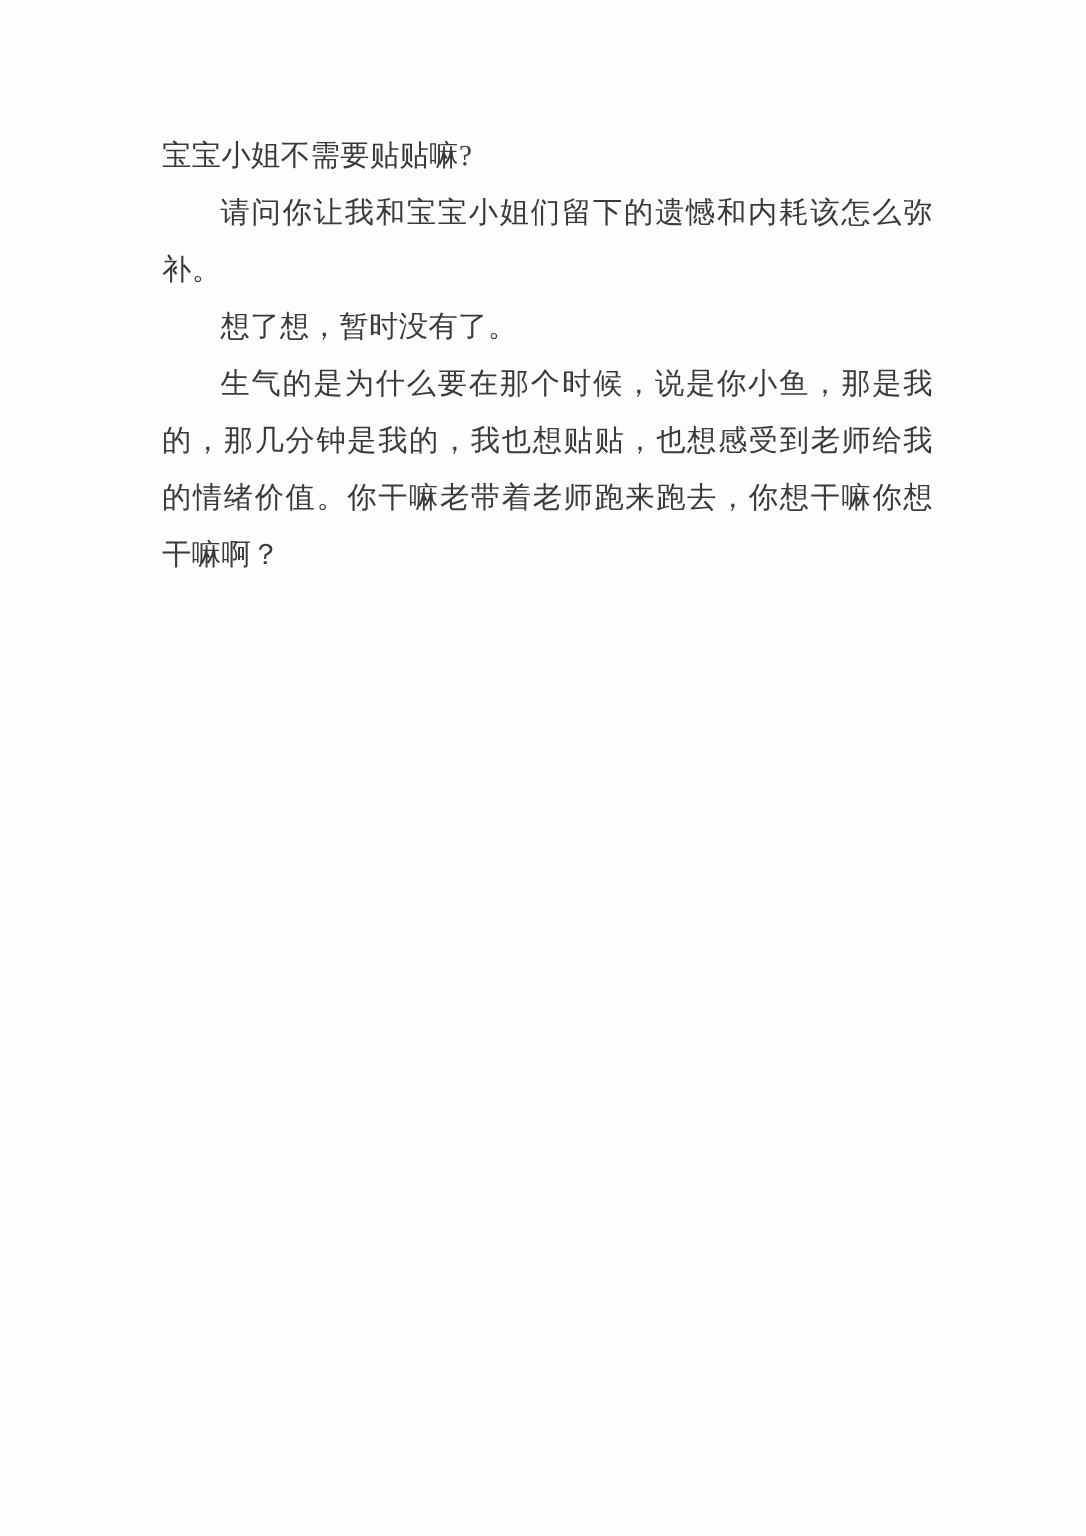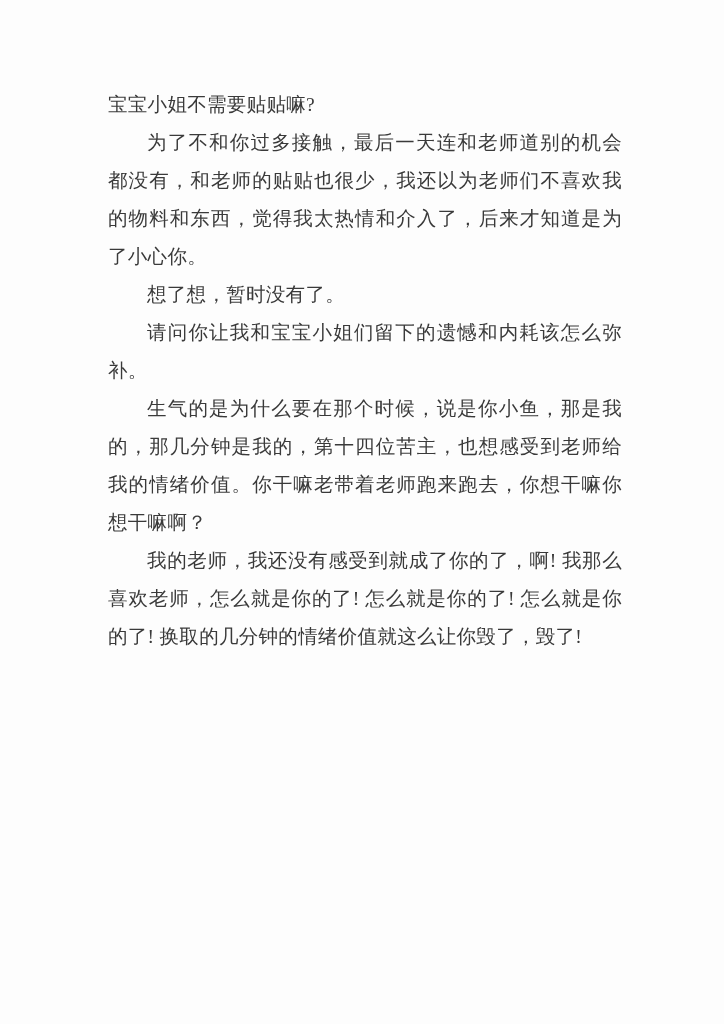--- a/index.html
+++ b/index.html
@@ -46,36 +46,30 @@
 <body>
 
 <div class="page">
   <div class="content">
 
     <p class="para">
       <span>宝宝小姐不需要贴贴嘛?</span>
     </p>
 
 
+
+
     <p class="para indent">
-      <span>为了不和你过多接触，最后一天连和老师道别的机会都没有，和老师的贴贴也很少，我还以为老师们不喜欢我的物料和东西，觉得我太热情和介入了，后来才知道是为了小心你。</span>
+      <span>请问你让我和宝宝小姐们留下的遗憾和内耗该怎么弥补。</span>
     </p>
-
 
     <p class="para indent">
       <span>想了想，暂时没有了。</span>
     </p>
 
     <p class="para indent">
-      <span>请问你让我和宝宝小姐们留下的遗憾和内耗该怎么弥补。</span>
+      <span>生气的是为什么要在那个时候，说是你小鱼，那是我的，那几分钟是我的，我也想贴贴，也想感受到老师给我的情绪价值。你干嘛老带着老师跑来跑去，你想干嘛你想干嘛啊？</span>
     </p>
 
-    <p class="para indent">
-      <span>生气的是为什么要在那个时候，说是你小鱼，那是我的，那几分钟是我的，第十四位苦主，也想感受到老师给我的情绪价值。你干嘛老带着老师跑来跑去，你想干嘛你想干嘛啊？</span>
-    </p>
-
-    <p class="para indent">
-      <span>我的老师，我还没有感受到就成了你的了，啊! 我那么喜欢老师，怎么就是你的了! 怎么就是你的了! 怎么就是你的了! 换取的几分钟的情绪价值就这么让你毁了，毁了!</span>
-    </p>
 
 
   </div>
 </div>
 
 </body></html>

